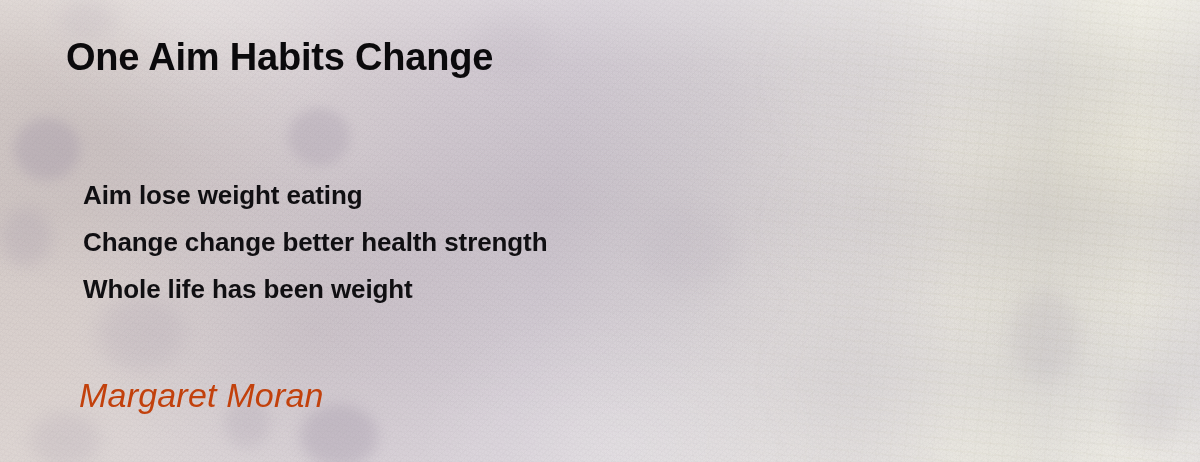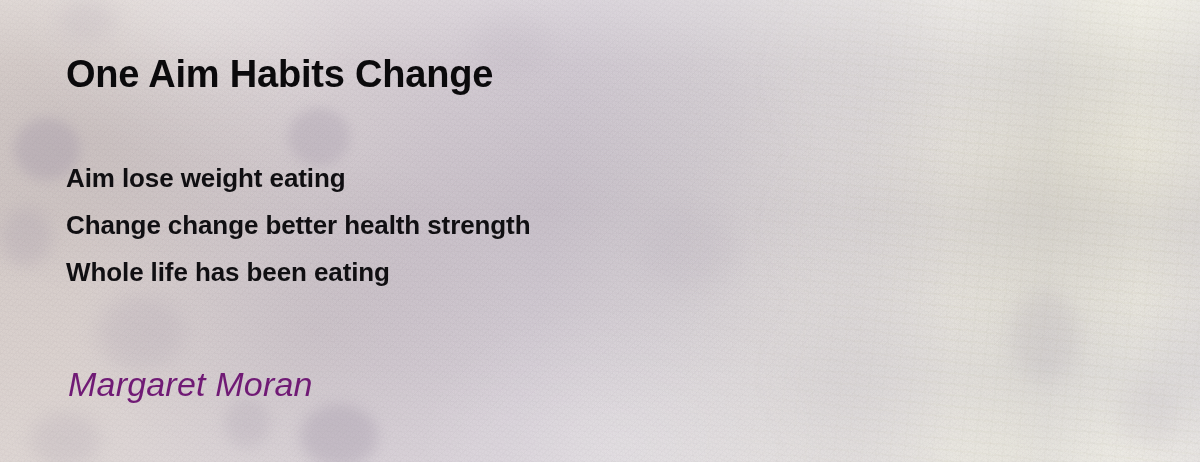--- a/index.html
+++ b/index.html
@@ -124,56 +124,56 @@
   
   #text-block {
     position: absolute;
     inset: 0;
     z-index: 5;
   }
 
   #poem-title {
     position: absolute;
     left: 66px;
-    top: 53px;
+    top: 36px;
     margin: 0;
     font-size: 38px;
     font-weight: bold;
     color: #0b0a0c;
     letter-spacing: -0.2px;
     white-space: nowrap;
   }
 
   #poem-body {
     position: absolute;
     left: 66px;
     top: 155px;
-    margin: 0;
+    margin: 17px;
     padding: 0;
     list-style: none;
   }
 
   .poem-line {
     font-size: 26px;
     font-weight: bold;
     color: #100f12;
     line-height: 47px;
     white-space: nowrap;
     letter-spacing: -0.1px;
   }
 
   #poem-author {
     position: absolute;
     left: 68px;
     top: 365px;
-    margin: 0;
+    margin: 11px;
     font-size: 34px;
     font-style: italic;
     font-weight: normal;
-    color: #701a75;
+    color: #c2410c;
     white-space: nowrap;
     letter-spacing: 0.2px;
   }
 </style>
 </head>
 <body>
 
 <div id="poem-card">
 
   <div class="bg-layer" id="bg-base"></div>
@@ -197,19 +197,19 @@
       <div class="ink-blot" style="left: 640px; top: 210px; width: 96px; height: 80px; background: rgb(155, 143, 163); opacity: 0.09; filter: blur(14px);"></div>
       <div class="ink-blot" style="left: 470px; top: 16px; width: 80px; height: 60px; background: rgb(155, 143, 163); opacity: 0.09; filter: blur(13px);"></div>
     </div>
 
   <div id="text-block">
     <h1 id="poem-title">One Aim Habits Change</h1>
 
     <div id="poem-body">
       <div class="poem-line">Aim lose weight eating</div>
       <div class="poem-line">Change change better health strength</div>
-      <div class="poem-line">Whole life has been eating</div>
+      <div class="poem-line">Whole life has been weight</div>
     </div>
 
     <div id="poem-author">Margaret Moran</div>
   </div>
 
 </div>
 
 </body></html>

